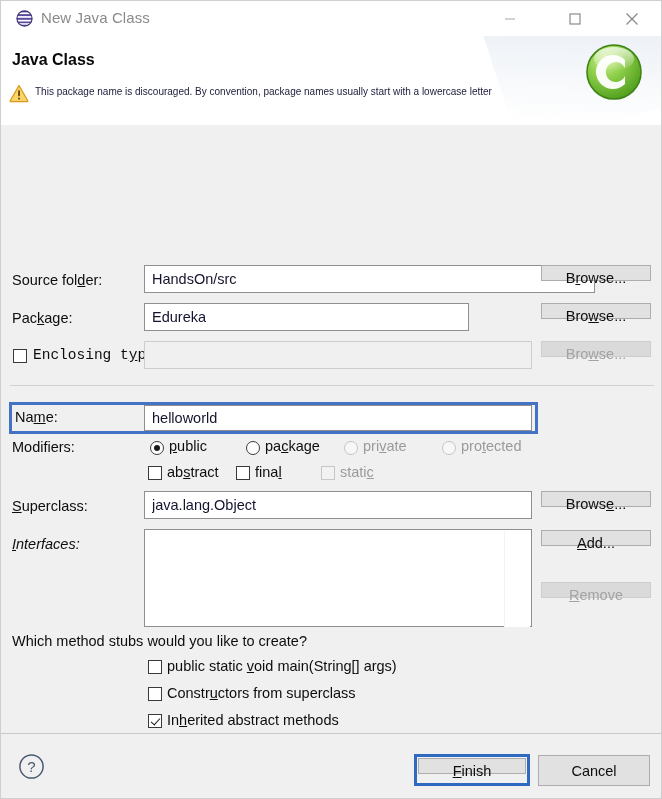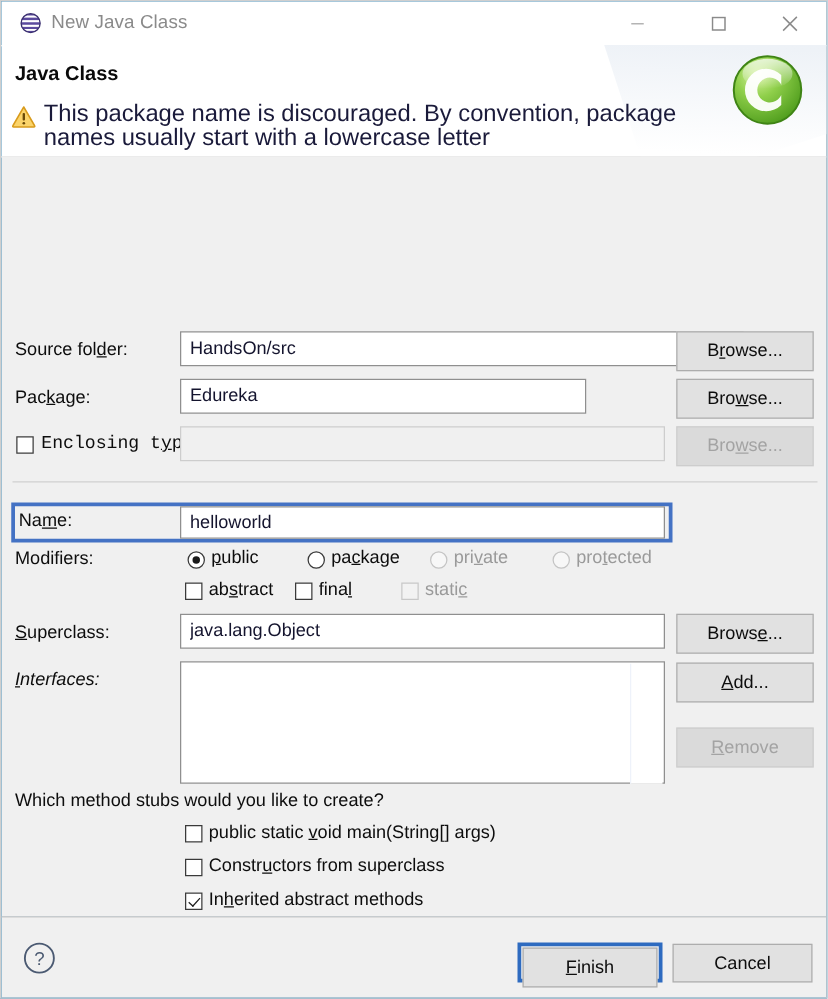--- a/index.html
+++ b/index.html
@@ -8,21 +8,21 @@
     padding: 0;
     background: #ffffff;
   }
   body {
     font-family: "Liberation Sans", "DejaVu Sans", sans-serif;
   }
   #dialog {
     position: relative;
     width: 662px;
     height: 799px;
-    background: #0369a1;
+    background: #22c55e;
     overflow: hidden;
     box-sizing: border-box;
     border: 1px solid #cfcfcf;
   }
 
   
   .titlebar {
     position: absolute;
     left: 0; top: 0;
     width: 662px; height: 35px;
@@ -78,21 +78,21 @@
   }
   .warn-icon {
     position: absolute;
     left: 8px; top: 48px;
     width: 20px; height: 19px;
   }
   .warn-text {
     position: absolute;
     left: 34px; top: 46px;
     width: 530px;
-    font-size: 19px;
+    font-size: 10px;
     color: #1a1a3a;
     line-height: 19px;
   }
   .header-logo {
     position: absolute;
     right: 18px; top: 5px;
     width: 62px; height: 62px;
   }
 
   
@@ -134,21 +134,21 @@
 
   
   .btn {
     position: absolute;
     box-sizing: border-box;
     background: #e1e1e1;
     border: 1px solid #adadad;
     font-family: "Liberation Sans", "DejaVu Sans", sans-serif;
     font-size: 14.5px;
     color: #0d0d0d;
-    height: 32px;
+    height: 16px;
     cursor: default;
     padding: 0;
     text-align: center;
     line-height: 25px;
   }
   .btn.disabled {
     background: #dadada;
     border-color: #cdcdcd;
     color: #a3a3a3;
   }

